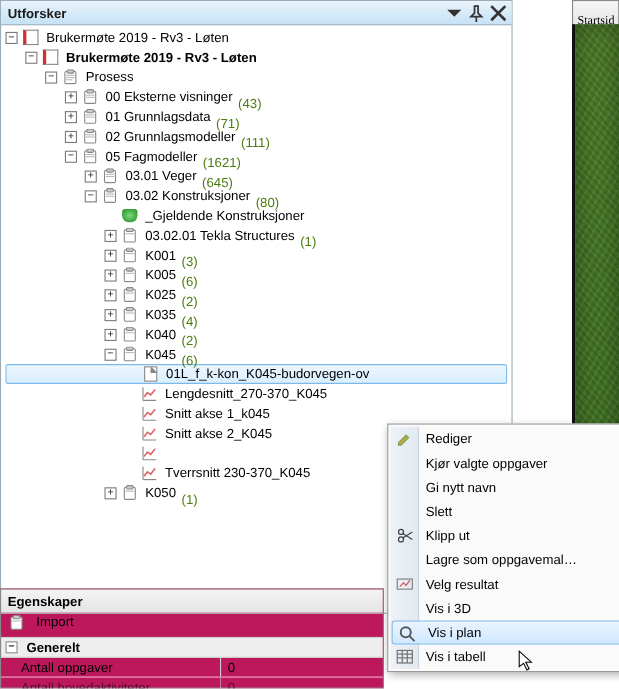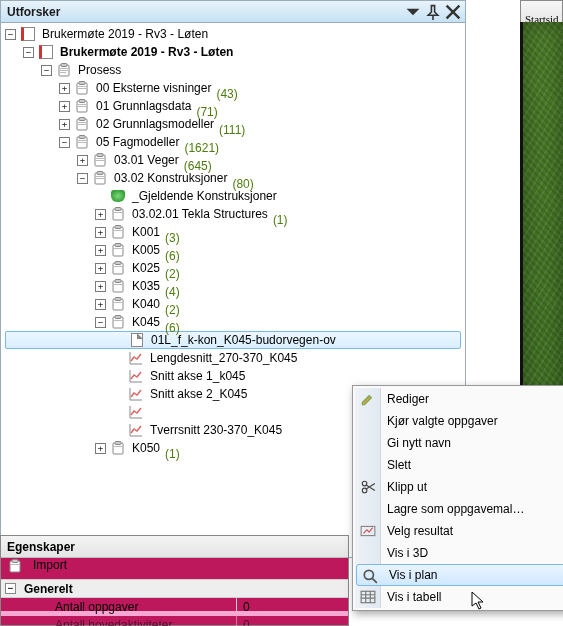--- a/index.html
+++ b/index.html
@@ -96,21 +96,21 @@
     padding: 0 6px; gap:6px;
     border-bottom: 1px solid #ccc;
   }
   .props-section {
     display:flex; align-items:center;
     background: #eee; height:18px;
     padding: 0 4px; gap:4px; font-weight:600;
     border-bottom: 1px solid #ccc;
   }
   .props-row {
-    display:flex; height:18px; border-bottom: 5px solid #f9a8d4; padding-left: 36px;
+    display:flex; height:18px; border-bottom: 1px solid #f9a8d4;
   }
   .props-cell-l { width: 200px; padding: 2px 6px 2px 18px; border-right:1px solid #ccc; }
   .props-cell-r { flex:1; padding: 2px 6px; }
 
   
   .right-tabs {
     position:absolute; left: 520px; top:0; width:43px;
     display:flex; flex-direction: column;
   }
   .tab {

